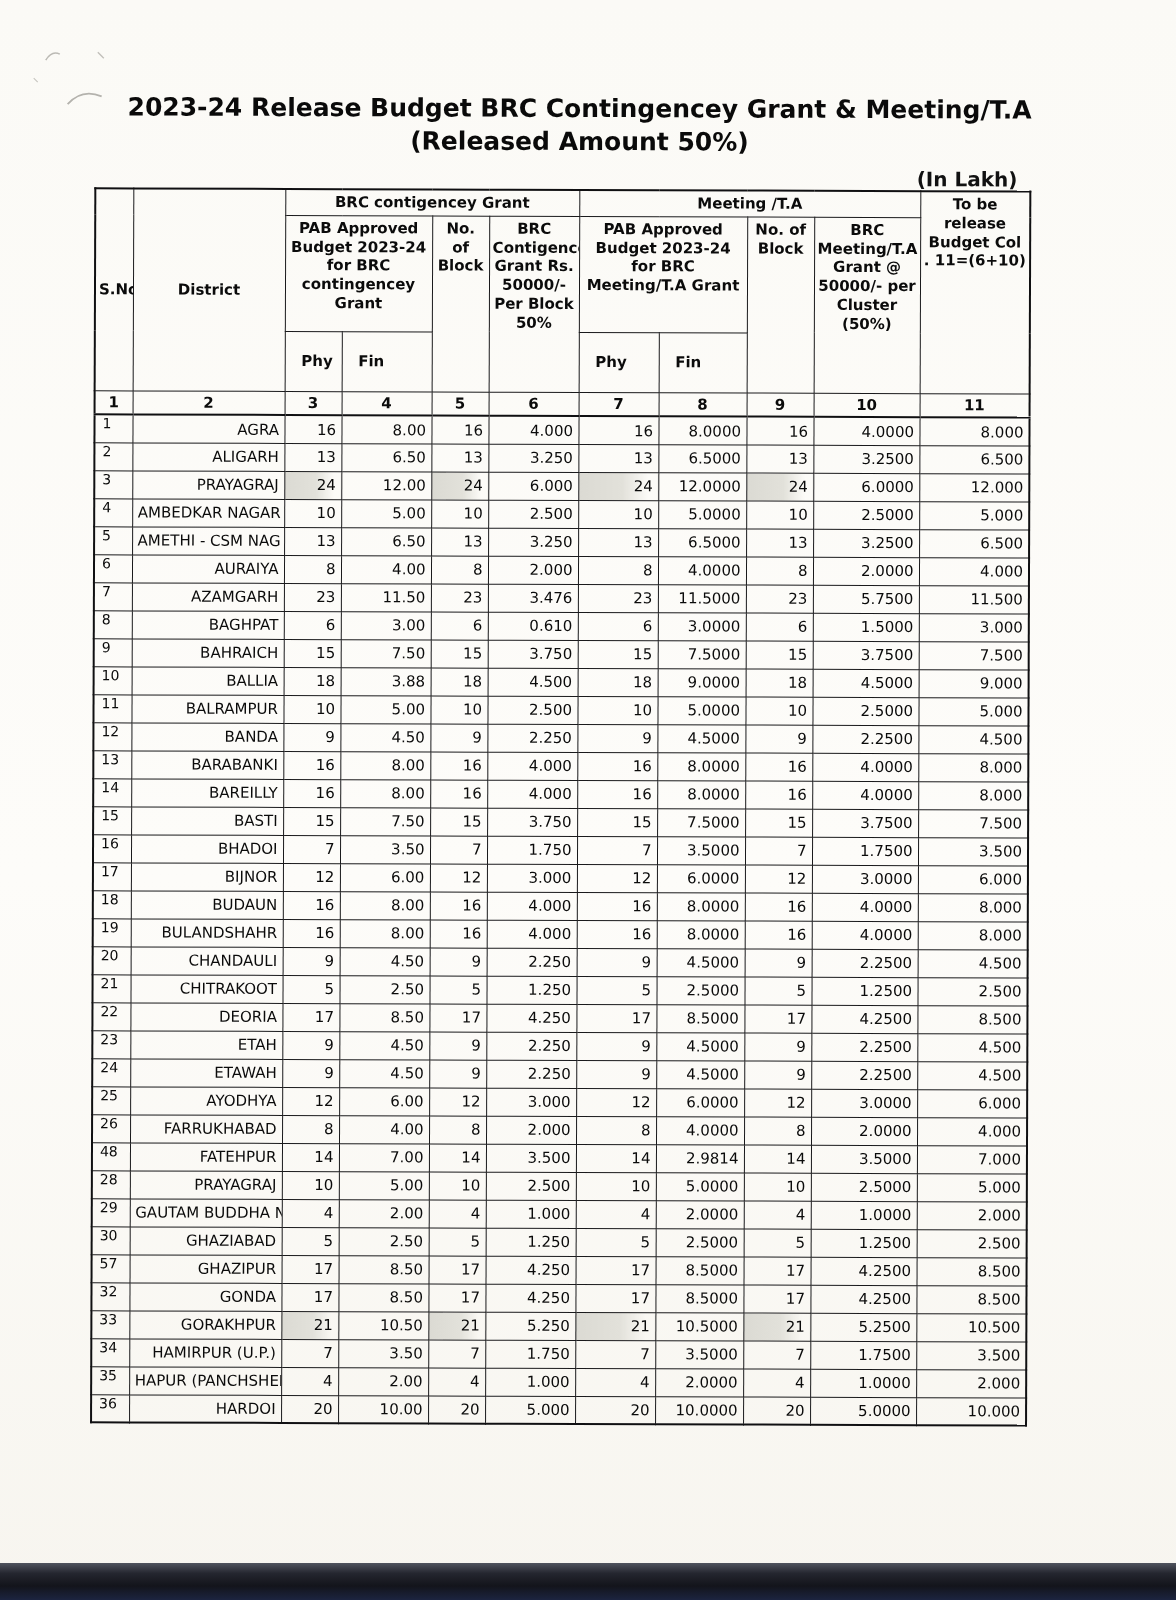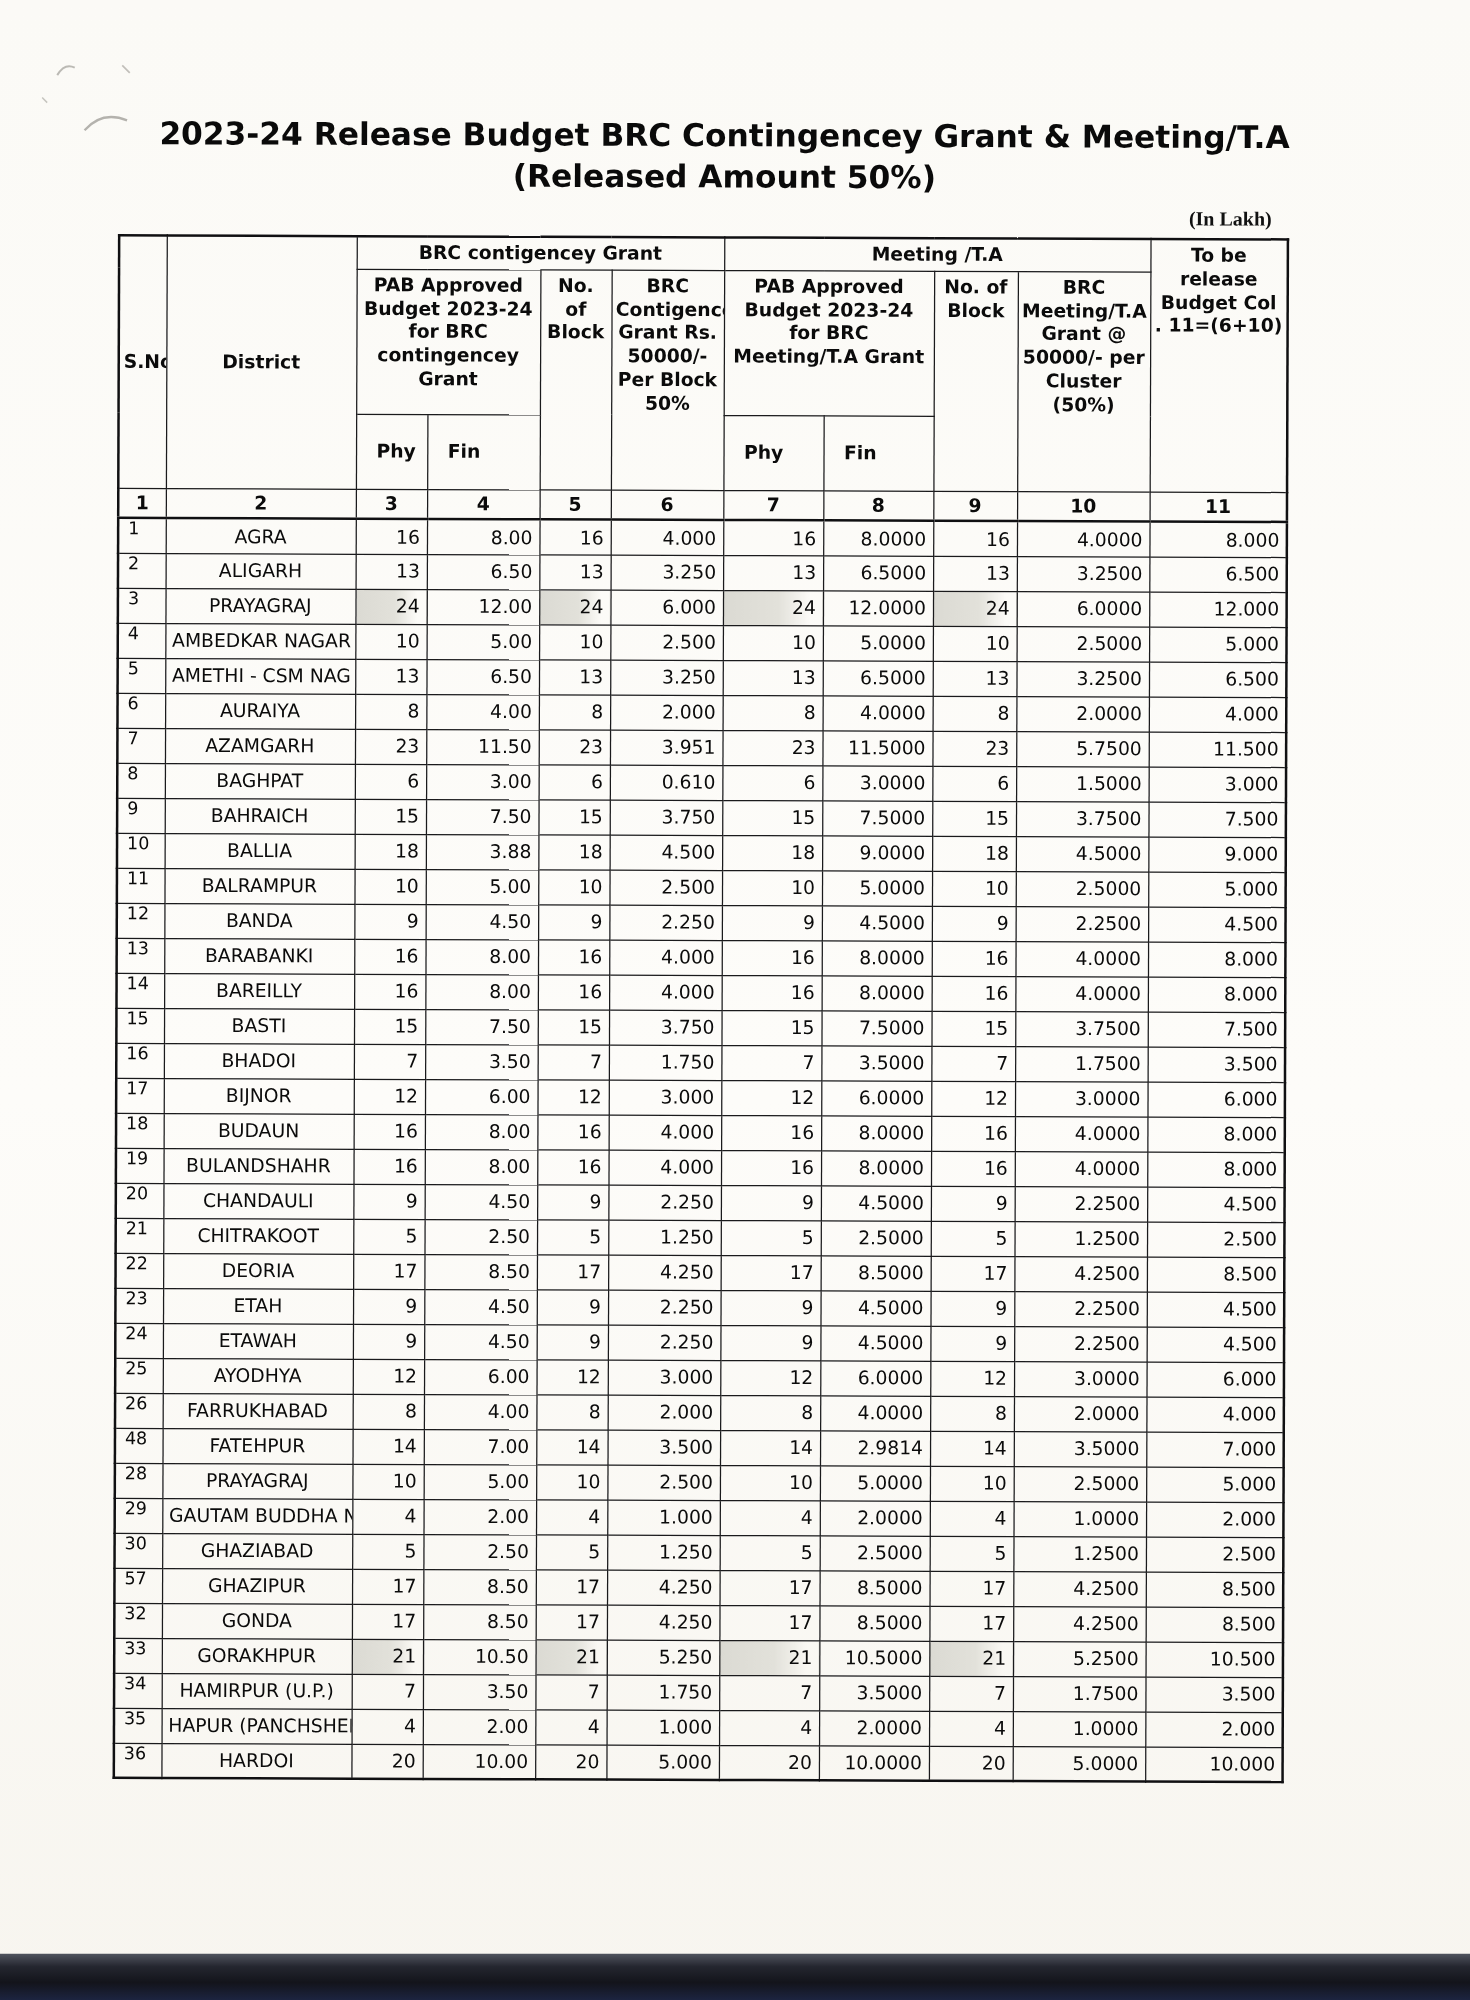--- a/index.html
+++ b/index.html
@@ -13,37 +13,37 @@
     position: relative; width: 1176px; height: 1600px;
     background: linear-gradient(180deg, #fbfaf6 0%, #fdfcf9 55%, #f7f5ef 100%);
     overflow: hidden; color: #111;
   }
   .scan-content { position: absolute; inset: 0; transform: rotate(0.2deg); transform-origin: 50% 0; }
   .pencil-marks { position: absolute; top: 40px; left: 28px; opacity: .65; }
   .title-block {
     position: absolute; top: 92px; left: 20px; width: 1120px;
     text-align: center; font-weight: 700; font-size: 25px; line-height: 1.32; color: #0a0a0a;
   }
-  .unit-note { position: absolute; top: 166px; right: 158px; font-weight: 700; font-size: 16px; font-family: Liberation Serif, serif; }
+  .unit-note { position: absolute; top: 166px; right: 158px; font-weight: 700; font-size: 20px; }
   .table-wrap { position: absolute; top: 189px; left: 95px; }
   table { border-collapse: collapse; table-layout: fixed; width: 935px; border: 2px solid #101012; }
   th, td { border: 1px solid #1a1a1c; overflow: hidden; }
   th {
     font-size: 15px; font-weight: 700; padding: 3px 3px;
     vertical-align: top; text-align: center; line-height: 1.25; color: #0b0b0b;
   }
   .h-mid { vertical-align: middle; }
   .hr1 { height: 26px; }
   .hr2 { height: 116px; }
   .hr3 { height: 60px; }
   .h-phyfin { vertical-align: middle; text-align: left; padding-left: 16px; }
   .num-row th { height: 24px; vertical-align: middle; padding: 1px; border-bottom: 2px solid #101012; }
   tbody td { font-size: 15px; height: 28px; padding: 1px 5px; vertical-align: middle; color: #0b0b0b; }
   .c-sno { vertical-align: top; text-align: left; padding-left: 7px; padding-top: 0; font-size: 14px; }
-  .c-district { text-align: center; white-space: nowrap; }
+  .c-district { text-align: right; white-space: nowrap; }
   .c-num { text-align: right; }
   .smudge { background: linear-gradient(90deg, #dbdad3 0%, #e2e1da 55%, rgba(226,225,218,0) 88%); }
   .scan-band {
     position: absolute; left: 0; right: 0; bottom: 0; height: 37px;
     background: linear-gradient(180deg, #50545e 0%, #24262f 28%, #13141b 62%, #1c2440 100%);
   }
 </style>
 </head>
 <body>
 
@@ -193,21 +193,21 @@
               <td class="c-num">8</td>
               <td class="c-num">2.0000</td>
               <td class="c-num">4.000</td>
             </tr>
             <tr>
               <td class="c-sno">7</td>
               <td class="c-district">AZAMGARH</td>
               <td class="c-num">23</td>
               <td class="c-num">11.50</td>
               <td class="c-num">23</td>
-              <td class="c-num">3.951</td>
+              <td class="c-num">3.476</td>
               <td class="c-num">23</td>
               <td class="c-num">11.5000</td>
               <td class="c-num">23</td>
               <td class="c-num">5.7500</td>
               <td class="c-num">11.500</td>
             </tr>
             <tr>
               <td class="c-sno">8</td>
               <td class="c-district">BAGHPAT</td>
               <td class="c-num">6</td>

